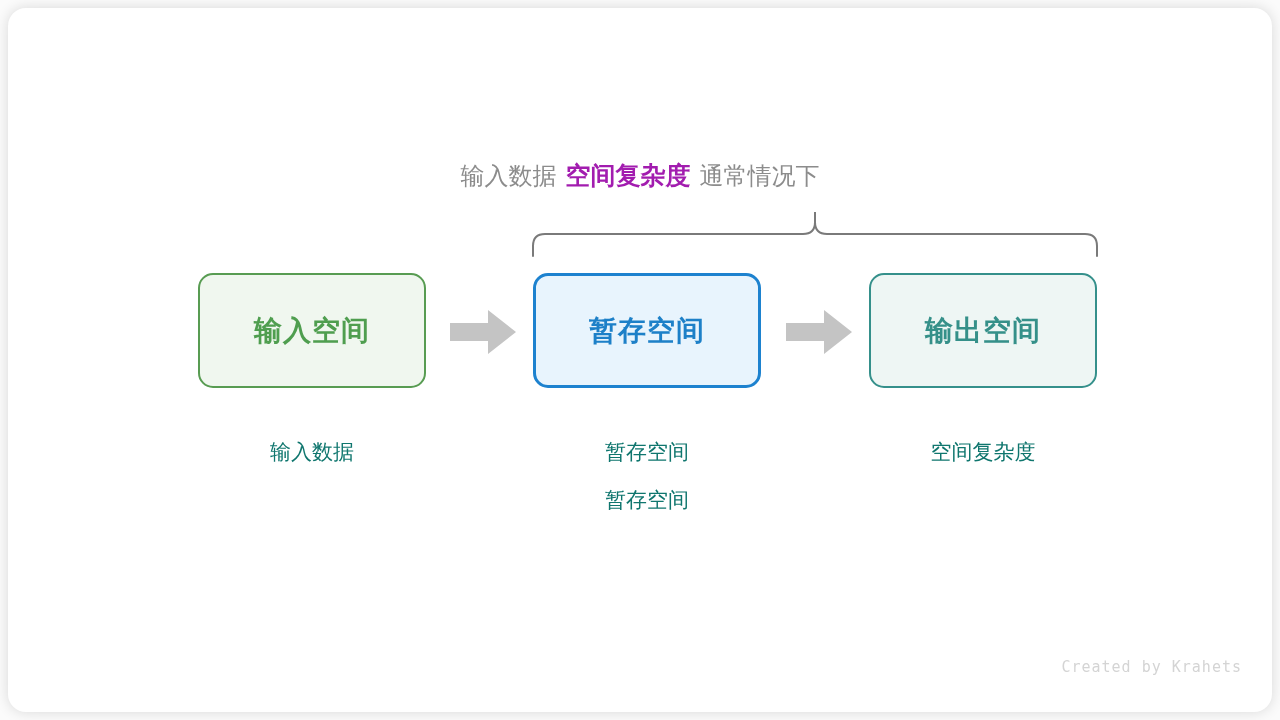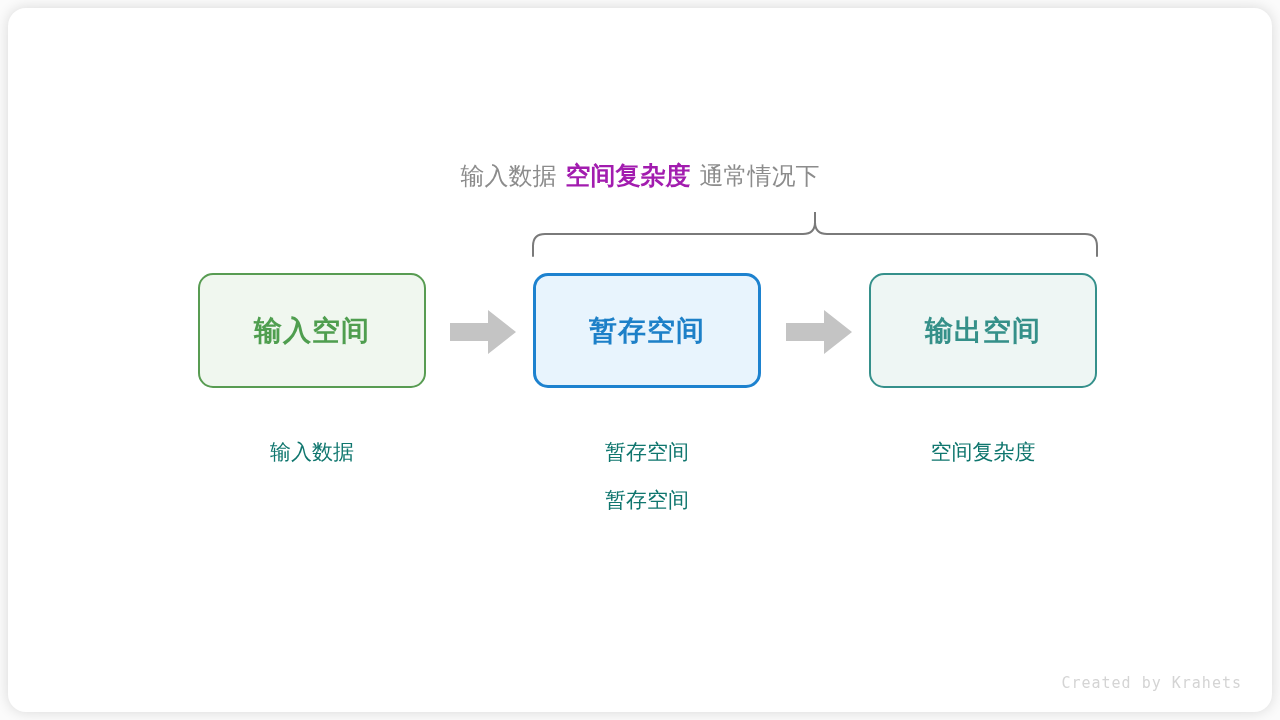--- a/index.html
+++ b/index.html
@@ -113,21 +113,21 @@
     white-space: nowrap;
   }
   .cap-input  { left: 190px; }
   .cap-temp   { left: 525px; }
   .cap-output { left: 861px; }
 
   
   .watermark {
     position: absolute;
     right: 30px;
-    bottom: 20px;
+    bottom: 36px;
     color: #d4d4d4;
     font-family: "DejaVu Sans Mono", "Liberation Mono", monospace;
     font-size: 15px;
     letter-spacing: 1px;
     white-space: nowrap;
   }
 </style>
 </head>
 <body>
 

